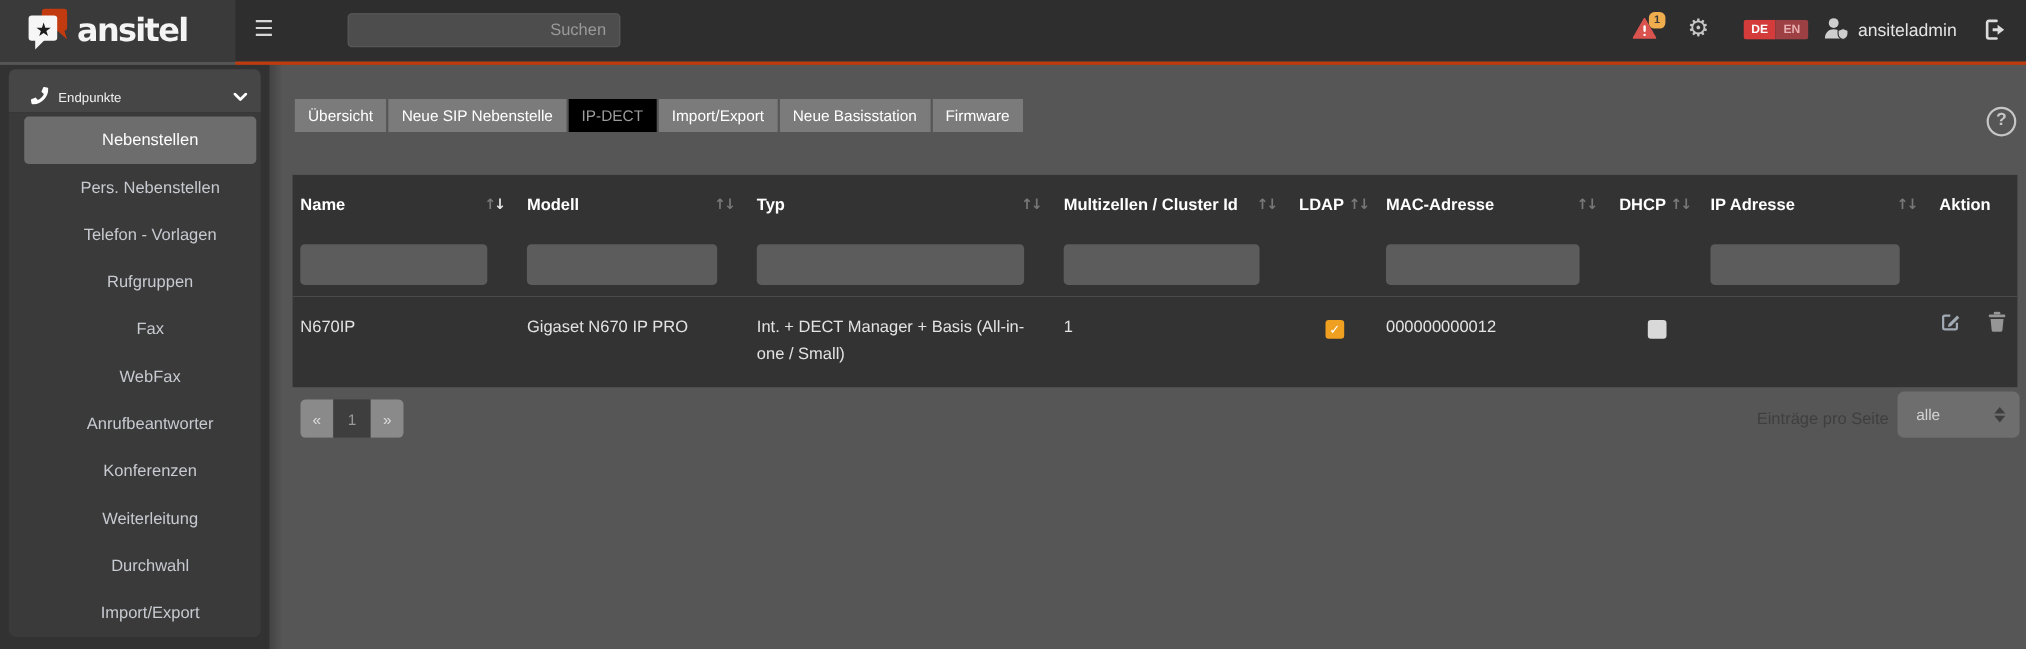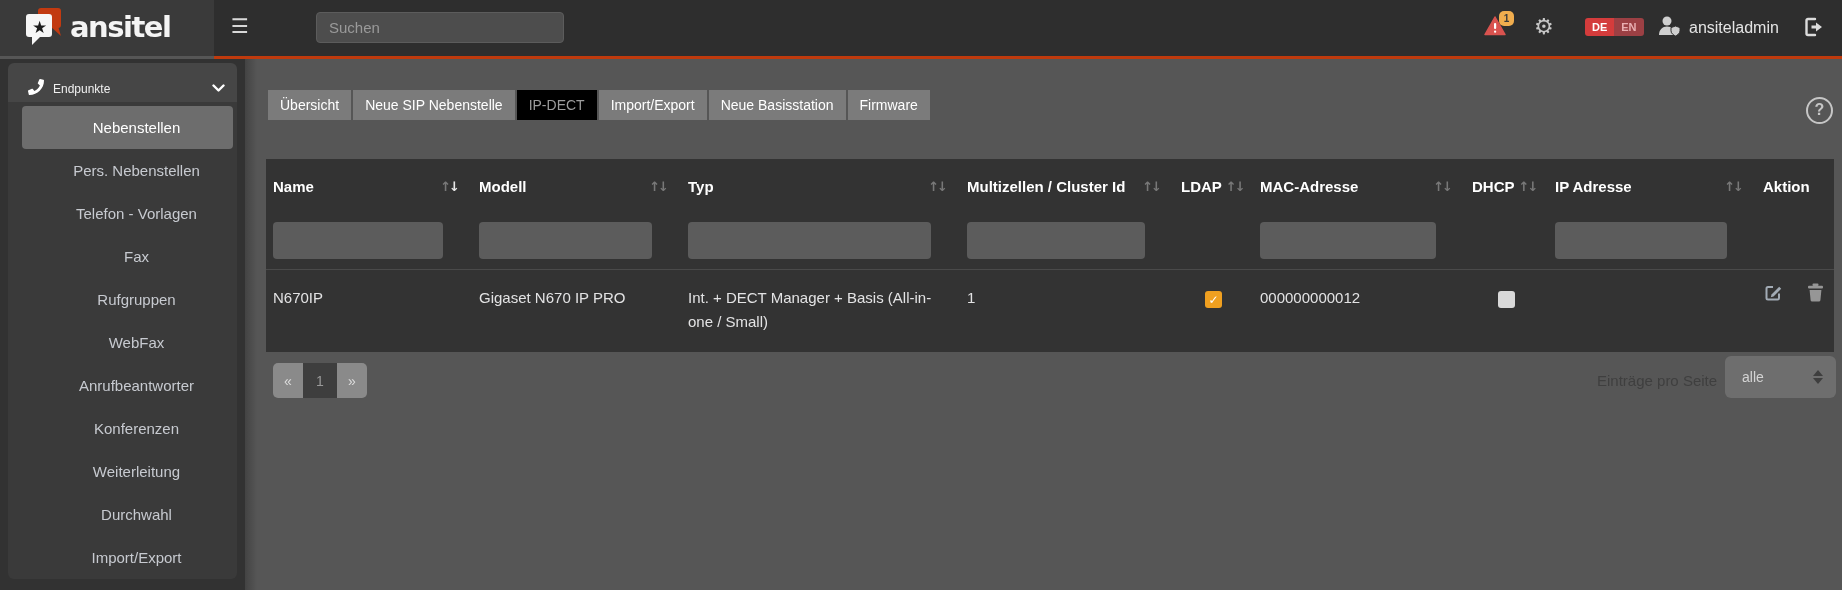--- a/index.html
+++ b/index.html
@@ -9,21 +9,21 @@
 
   
   .topbar { position:absolute; left:0; top:0; width:1842px; height:56px; background:#2e2e2e; }
   .logo-block { position:absolute; left:0; top:0; width:214px; height:56px; background:#3a3a3a;
                 display:flex; align-items:center; padding-left:24px; }
   .logo-text { color:#f4f4f4; font-weight:bold; font-size:29px; letter-spacing:-1.5px;
                font-family:"DejaVu Sans",sans-serif; margin-left:6px; margin-top:-2px; }
   .hamburger { position:absolute; left:231px; top:14px; font-size:20px; color:#d8d8d8; cursor:pointer; }
   .search-box { position:absolute; left:316px; top:12px; width:248px; height:31px; background:#4d4d4d;
                 border:1px solid #5c5c5c; border-radius:4px; color:#e0e0e0; font-size:15px;
-                padding:0 12px; outline:none; font-family:inherit; }
+                padding:0 12px; outline:none; font-family:inherit;text-align:right; }
   .search-box::placeholder { color:#9a9a9a; }
   .orange-line { position:absolute; left:214px; top:56px; width:1628px; height:3px; background:#bf3a0d; }
 
   .alert-wrap { position:absolute; left:1484px; top:16px; width:36px; height:26px; }
   .alert-badge { position:absolute; left:15px; top:-5px; min-width:15px; height:15px; background:#f0ad4e;
                  border-radius:5px; color:#3a3a3a; font-size:10px; font-weight:bold; line-height:15px;
                  text-align:center; padding:0 3px; }
   .gear { position:absolute; left:1534px; top:14px; font-size:22px; color:#c6c6c6; cursor:pointer; }
   .lang-toggle { position:absolute; left:1585px; top:18px; display:flex; border-radius:3px; overflow:hidden; }
   .lang { font-size:11px; font-weight:bold; padding:3px 7px; cursor:pointer; }
@@ -162,22 +162,22 @@
       <span>
         <svg width="13" height="9" viewBox="0 0 13 9">
           <polyline points="1.5,1.5 6.5,6.5 11.5,1.5" fill="none" stroke="#ffffff" stroke-width="2.4" stroke-linecap="round" stroke-linejoin="round"></polyline>
         </svg>
       </span>
     </div>
     <div class="side-panel">
         <div class="side-item active">Nebenstellen</div>
         <div class="side-item">Pers. Nebenstellen</div>
         <div class="side-item">Telefon - Vorlagen</div>
+        <div class="side-item">Rufgruppen</div>
         <div class="side-item">Fax</div>
-        <div class="side-item">Rufgruppen</div>
         <div class="side-item">WebFax</div>
         <div class="side-item">Anrufbeantworter</div>
         <div class="side-item">Konferenzen</div>
         <div class="side-item">Weiterleitung</div>
         <div class="side-item">Durchwahl</div>
         <div class="side-item">Import/Export</div>
       </div>
   </div>
   <div class="content-shadow"></div>
 

